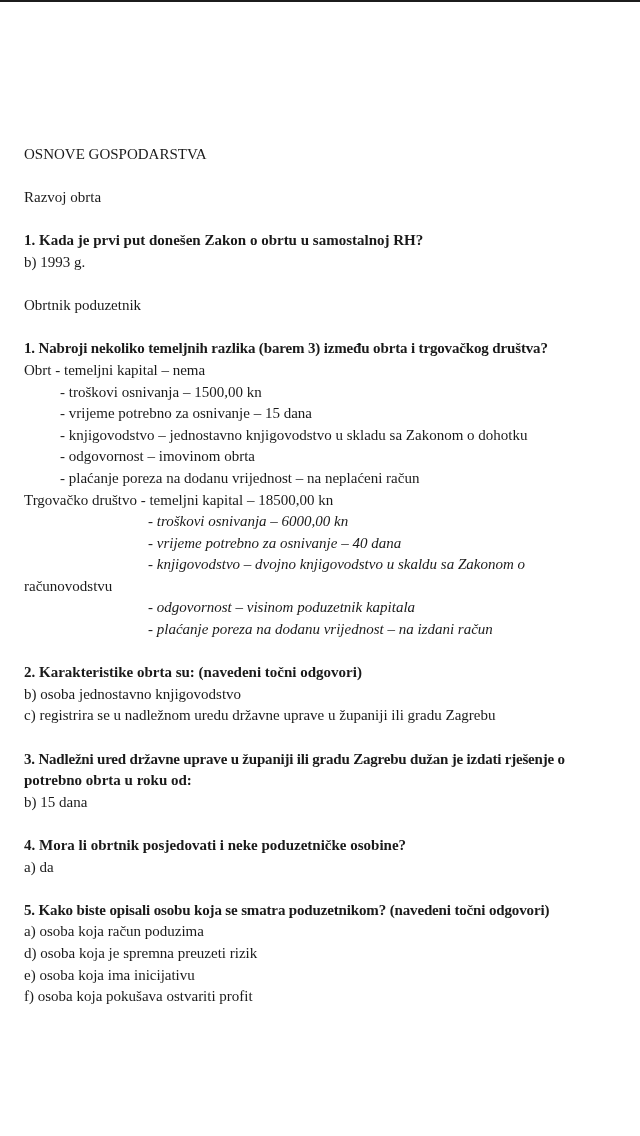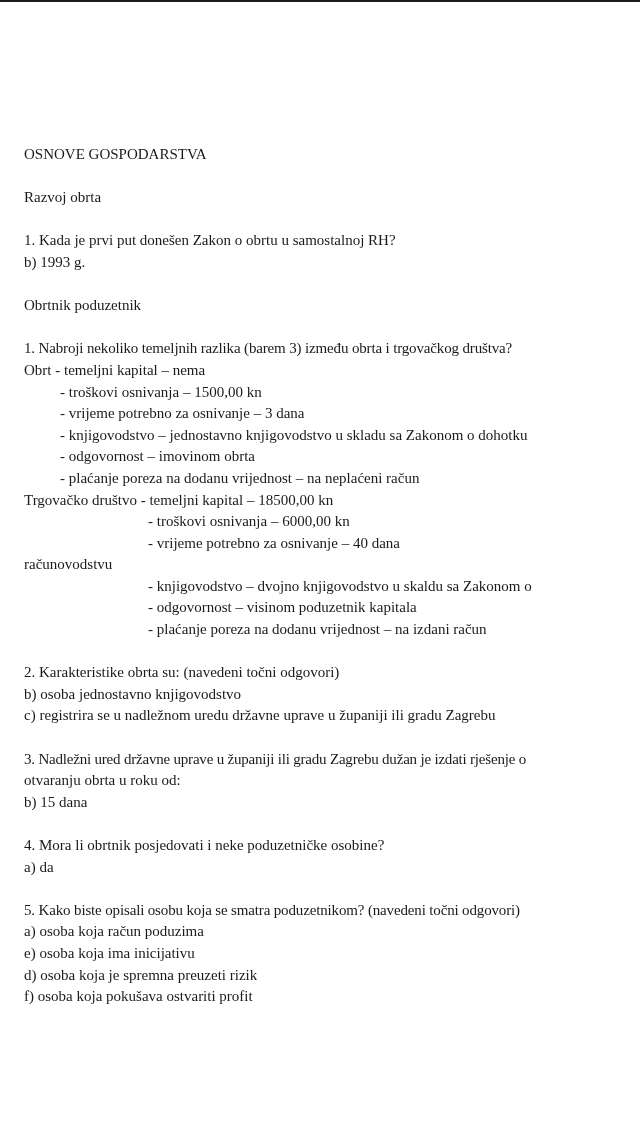--- a/index.html
+++ b/index.html
@@ -7,23 +7,23 @@
       width: 640px; height: 1136px; background: #ffffff; overflow: hidden;
       position: relative;
       font-family: "Liberation Serif", "DejaVu Serif", serif;
       color: #1a1a1a;
     }
     .top-rule { position: absolute; left: 0; top: 0; width: 640px; height: 2px; background: #1c1c1c; }
     .doc { position: absolute; left: 24px; top: 96px; width: 610px; font-size: 15px; line-height: 21.6px; margin-top: 48px; }
     .line { white-space: nowrap; height: 21.6px; }
     .blank { height: 21.6px; }
     .u { text-underline-offset: 2px; }
-    .b { font-weight: normal; }
+    .b { font-weight: bold; }
     .ind1 { padding-left: 36px; }
-    .ind2 { padding-left: 124px; }
+    .ind2 { padding-left: 124px; font-style: italic; }
   </style>
 </head>
 <body>
 
 <div class="top-rule"></div>
 
 <div class="doc">
   <div class="line">OSNOVE GOSPODARSTVA</div>
   <div class="blank"></div>
 
@@ -33,45 +33,45 @@
   <div class="line b">1. Kada je prvi put donešen Zakon o obrtu u samostalnoj RH?</div>
   <div class="line">b) 1993 g.</div>
   <div class="blank"></div>
 
   <div class="line"><span class="u">Obrtnik poduzetnik</span></div>
   <div class="blank"></div>
 
   <div class="line b" style="letter-spacing:-0.15px">1. Nabroji nekoliko temeljnih razlika (barem 3) između obrta i trgovačkog društva?</div>
   <div class="line">Obrt - temeljni kapital – nema</div>
   <div class="line ind1">- troškovi osnivanja – 1500,00 kn</div>
-  <div class="line ind1">- vrijeme potrebno za osnivanje – 3 dana</div>
+  <div class="line ind1">- vrijeme potrebno za osnivanje – 15 dana</div>
   <div class="line ind1">- knjigovodstvo – jednostavno knjigovodstvo u skladu sa Zakonom o dohotku</div>
   <div class="line ind1">- odgovornost – imovinom obrta</div>
   <div class="line ind1">- plaćanje poreza na dodanu vrijednost – na neplaćeni račun</div>
   <div class="line">Trgovačko društvo - temeljni kapital – 18500,00 kn</div>
   <div class="line ind2">- troškovi osnivanja – 6000,00 kn</div>
   <div class="line ind2">- vrijeme potrebno za osnivanje – 40 dana</div>
+  <div class="line ind2">- knjigovodstvo – dvojno knjigovodstvo u skaldu sa Zakonom o</div>
   <div class="line">računovodstvu</div>
-  <div class="line ind2">- knjigovodstvo – dvojno knjigovodstvo u skaldu sa Zakonom o</div>
   <div class="line ind2">- odgovornost – visinom poduzetnik kapitala</div>
   <div class="line ind2">- plaćanje poreza na dodanu vrijednost – na izdani račun</div>
   <div class="blank"></div>
 
   <div class="line b">2. Karakteristike obrta su: (navedeni točni odgovori)</div>
   <div class="line">b) osoba jednostavno knjigovodstvo</div>
   <div class="line">c) registrira se u nadležnom uredu državne uprave u županiji ili gradu Zagrebu</div>
   <div class="blank"></div>
 
   <div class="line b" style="letter-spacing:-0.2px">3. Nadležni ured državne uprave u županiji ili gradu Zagrebu dužan je izdati rješenje o</div>
-  <div class="line b">otvaranju obrta u roku od:</div>
+  <div class="line b">potrebno obrta u roku od:</div>
   <div class="line">b) 15 dana</div>
   <div class="blank"></div>
 
   <div class="line b">4. Mora li obrtnik posjedovati i neke poduzetničke osobine?</div>
   <div class="line">a) da</div>
   <div class="blank"></div>
 
   <div class="line b" style="letter-spacing:-0.15px">5. Kako biste opisali osobu koja se smatra poduzetnikom? (navedeni točni odgovori)</div>
   <div class="line">a) osoba koja račun poduzima</div>
+  <div class="line">d) osoba koja je spremna preuzeti rizik</div>
   <div class="line">e) osoba koja ima inicijativu</div>
-  <div class="line">d) osoba koja je spremna preuzeti rizik</div>
   <div class="line">f) osoba koja pokušava ostvariti profit</div>
 </div>
 
 </body></html>

